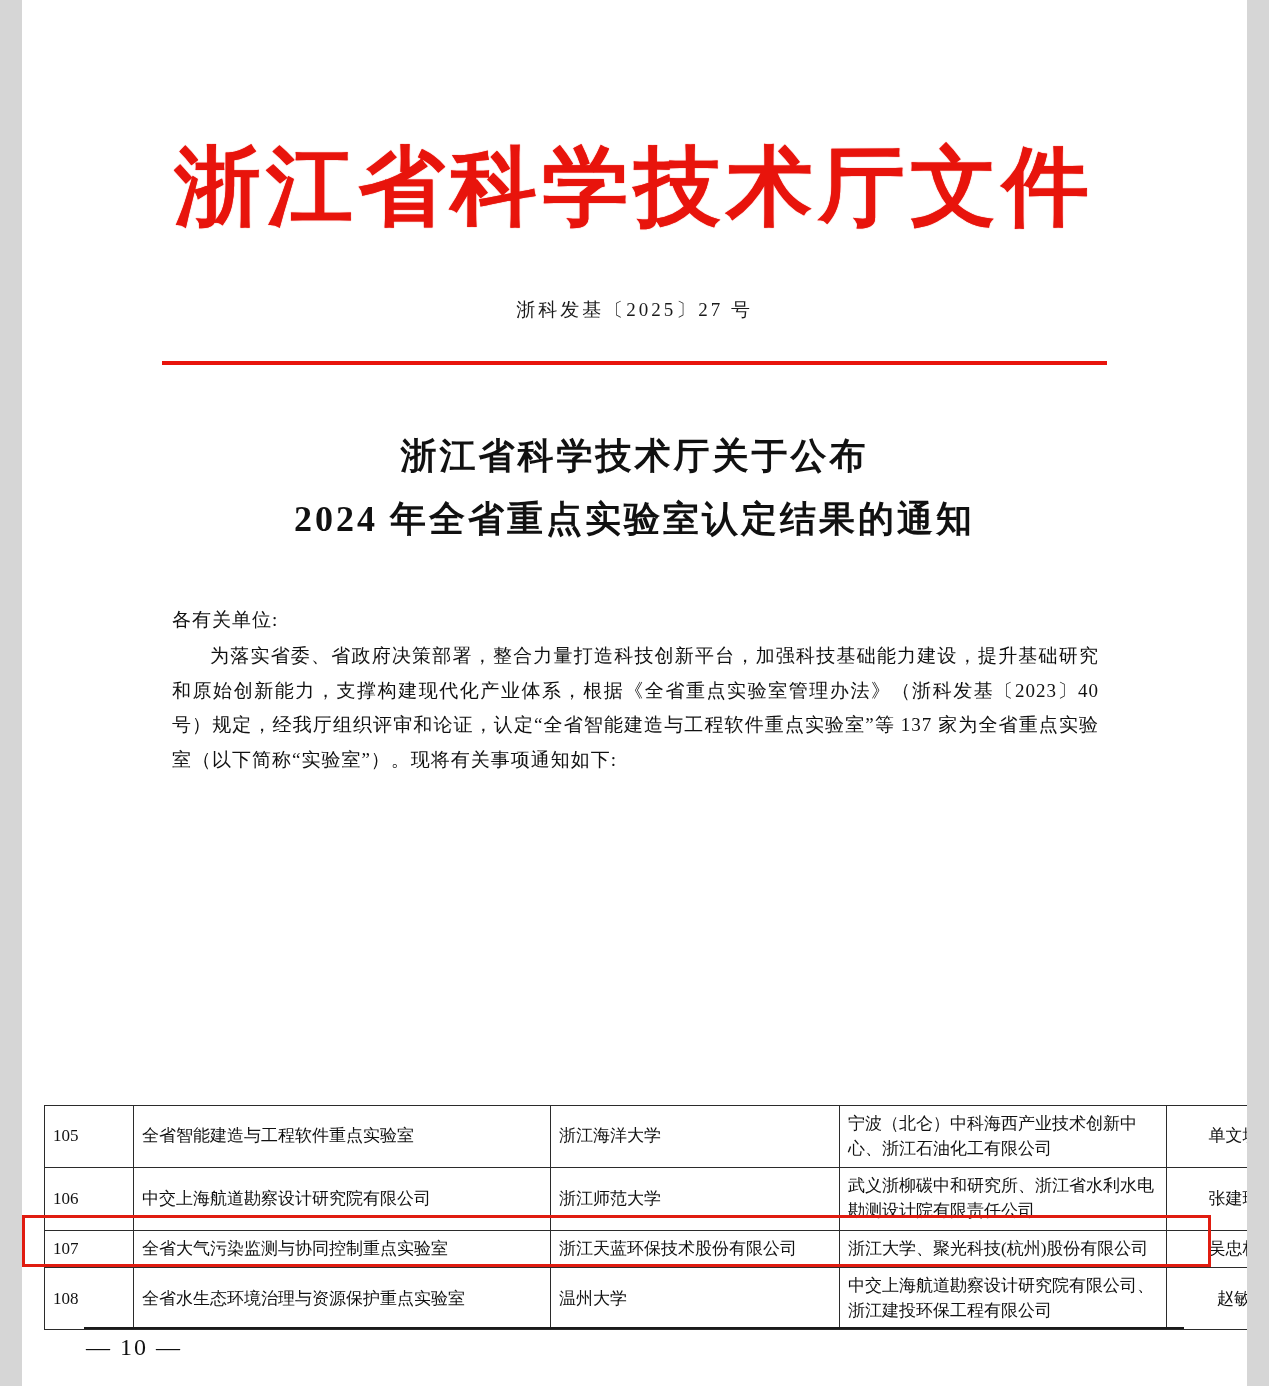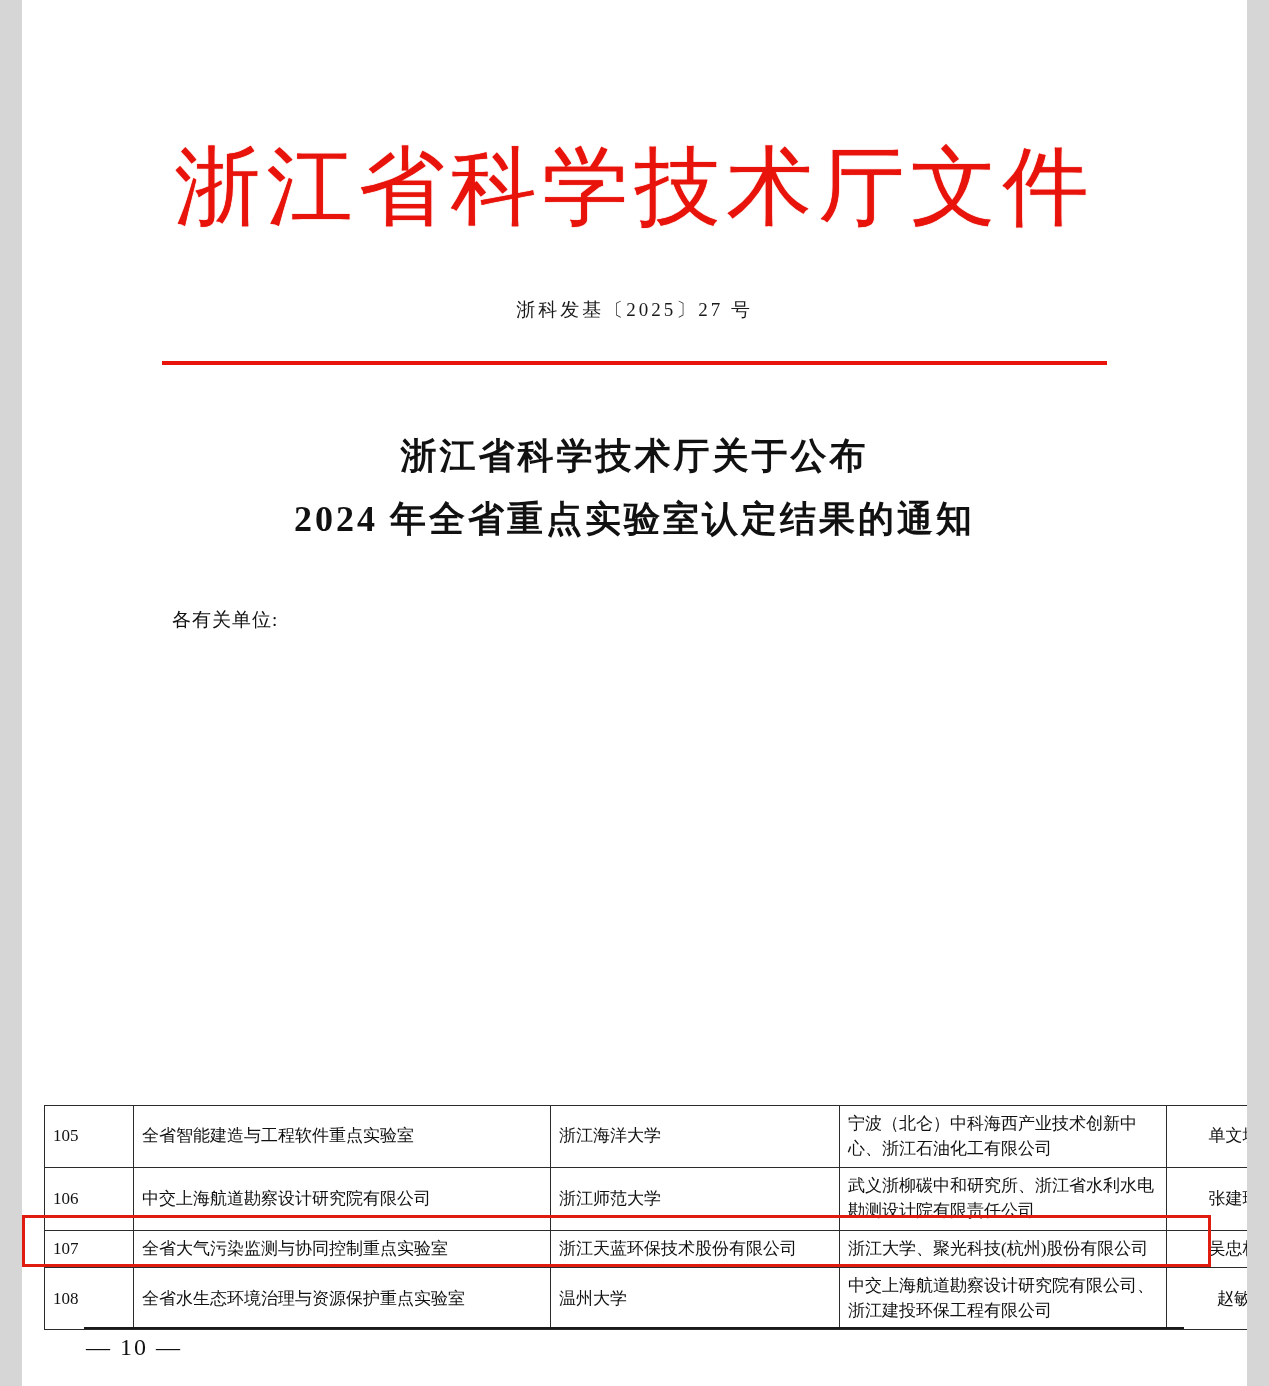--- a/index.html
+++ b/index.html
@@ -28,21 +28,21 @@
     left: 0;
     top: 0;
     width: 1225px;
   }
 
   
   .masthead {
     text-align: center;
     color: #e8140c;
     font-family: "Liberation Serif", "DejaVu Serif", serif;
-    font-weight: 400;
+    font-weight: 700;
     font-size: 86px;
     letter-spacing: 6px;
     margin-top: 140px;
     line-height: 1.1;
     text-shadow: 0 0 1px #e8140c;
   }
   .docnum {
     text-align: center;
     font-size: 19px;
     color: #1a1a1a;
@@ -161,20 +161,21 @@
 
     <div class="redrule"></div>
 
     <div class="title">
       <span class="line1">浙江省科学技术厅关于公布</span>
       <span class="line2">2024 年全省重点实验室认定结果的通知</span>
     </div>
 
     <div class="body-block">
       <p class="salutation">各有关单位:</p>
+      <p class="para">为落实省委、省政府决策部署，整合力量打造科技创新平台，加强科技基础能力建设，提升基础研究和原始创新能力，支撑构建现代化产业体系，根据《全省重点实验室管理办法》（浙科发基〔2023〕40 号）规定，经我厅组织评审和论证，认定“全省智能建造与工程软件重点实验室”等 137 家为全省重点实验室（以下简称“实验室”）。现将有关事项通知如下:</p>
     </div>
   </div>
 
   <div class="table-wrap">
     <table class="lab-table">
       <tbody>
         <tr>
           <td class="c-no">105</td>
           <td class="c-name">全省智能建造与工程软件重点实验室</td>
           <td class="c-unit">浙江海洋大学</td>

